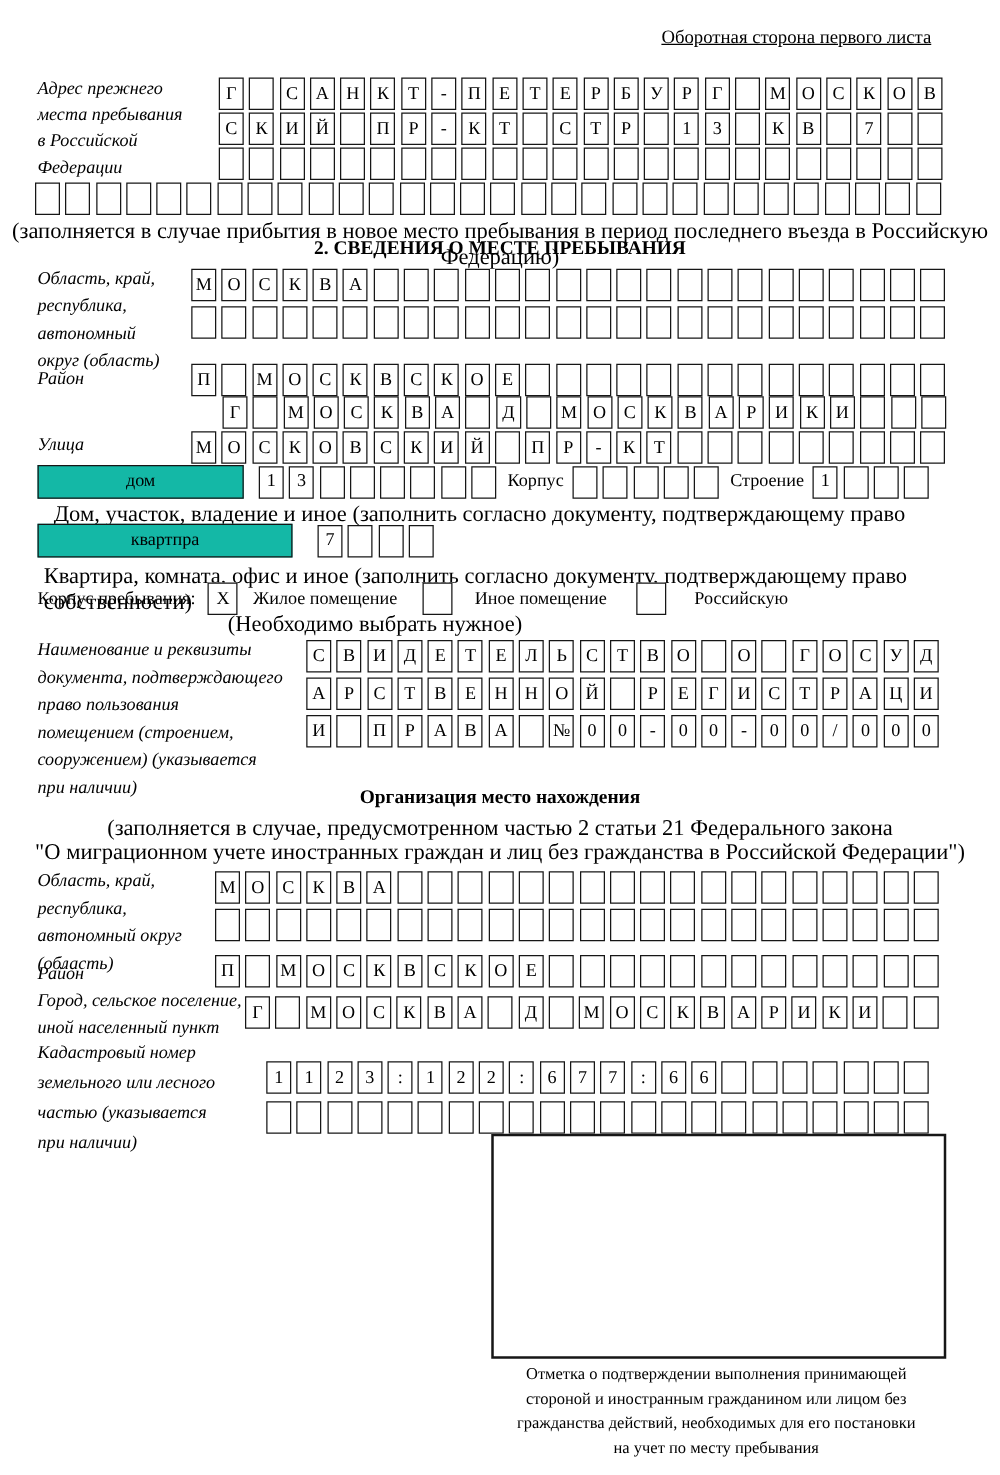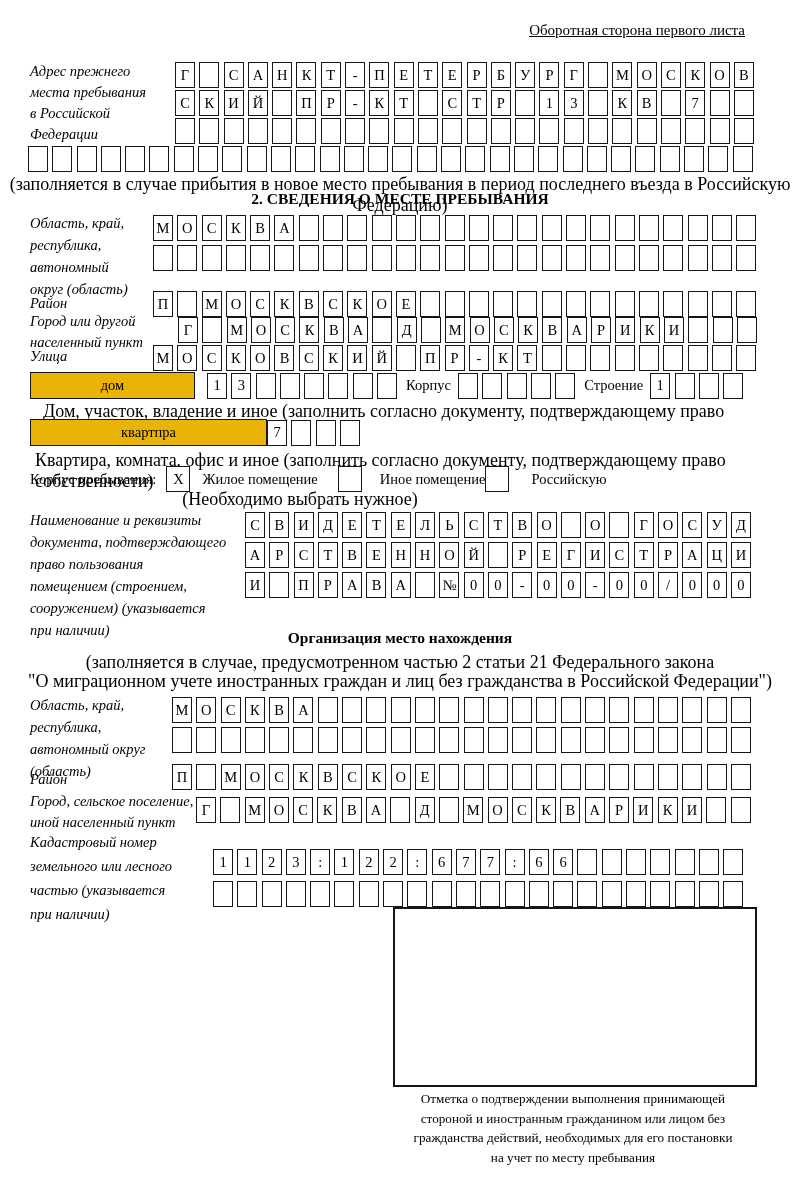--- a/index.html
+++ b/index.html
@@ -19,21 +19,21 @@
           font-size:14.5px; background:#fff; }
 
   .note { position:absolute; font-size:18px; }
   .center { text-align:center; }
   .full { left:0; width:800px; }
 
   .sec-title { position:absolute; left:0; width:800px; text-align:center; font-weight:bold; font-size:15.5px; }
 
   .flexrow { position:absolute; display:flex; align-items:center; }
   .fieldbox { box-sizing:border-box; border:1.6px solid #161616; height:27px;
-              display:flex; align-items:center; justify-content:center; font-size:14.5px; background:#eab308; }
+              display:flex; align-items:center; justify-content:center; font-size:14.5px; background:#14b8a6; }
   .rowtext { font-size:14.5px; white-space:nowrap; }
 
   .chk { box-sizing:border-box; width:24px; height:26px; border:1.6px solid #161616;
          display:flex; align-items:center; justify-content:center; font-size:14.5px; background:#fff; }
 
   .bigbox { position:absolute; left:393px; top:907px; width:360px; height:176px;
             border:2px solid #161616; background:#fff; }
   .caption { position:absolute; left:350px; top:1089px; width:446px; text-align:center;
              font-size:13.2px; line-height:19.5px; white-space:pre-line; }
 </style>
@@ -243,22 +243,20 @@
       <div class="cell"></div>
       <div class="cell"></div>
       <div class="cell"></div>
       <div class="cell"></div>
       <div class="cell"></div>
       <div class="cell"></div>
       <div class="cell"></div>
       <div class="cell"></div>
     </div>
 
-  <div class="label" style="left:30px;top:311px">Город или другой
-населенный пункт</div>
   <div class="cells" style="left:178px;top:317px">
       <div class="cell">Г</div>
       <div class="cell"></div>
       <div class="cell">М</div>
       <div class="cell">О</div>
       <div class="cell">С</div>
       <div class="cell">К</div>
       <div class="cell">В</div>
       <div class="cell">А</div>
       <div class="cell"></div>
@@ -332,36 +330,36 @@
     <div class="cells-inline">
         <div class="cell">1</div>
         <div class="cell"></div>
         <div class="cell"></div>
         <div class="cell"></div>
       </div>
   </div>
   <div class="note" style="left:43px;top:401px">Дом, участок, владение и иное (заполнить согласно документу, подтверждающему право собственности)</div>
 
   <div class="flexrow" style="left:30px;top:419px">
-    <div class="fieldbox" style="width:237px;margin-right:0">квартпра</div>
+    <div class="fieldbox" style="width:204px;margin-right:20px">квартпра</div>
     <div class="cells-inline">
         <div class="cell">7</div>
         <div class="cell"></div>
         <div class="cell"></div>
         <div class="cell"></div>
       </div>
   </div>
   <div class="note" style="left:35px;top:450px">Квартира, комната, офис и иное (заполнить согласно документу, подтверждающему право собственности)</div>
 
   <div class="flexrow" style="left:30px;top:466px">
     <div class="rowtext" style="margin-right:10px">Корпус пребывания:</div>
     <div class="chk" style="margin-right:12px">X</div>
     <div class="rowtext" style="margin-right:20px">Жилое помещение</div>
     <div class="chk" style="margin-right:18px"></div>
-    <div class="rowtext" style="">Иное помещение</div>
+    <div class="rowtext" style="margin-right:24px">Иное помещение</div>
     <div class="chk" style="margin-right:22px"></div>
     <div class="rowtext">Российскую</div>
   </div>
   <div class="note center" style="left:160px;top:489px;width:280px">(Необходимо выбрать нужное)</div>
 
   <div class="label lh22" style="left:30px;top:509px">Наименование и реквизиты
 документа, подтверждающего
 право пользования
 помещением (строением,
 сооружением) (указывается

